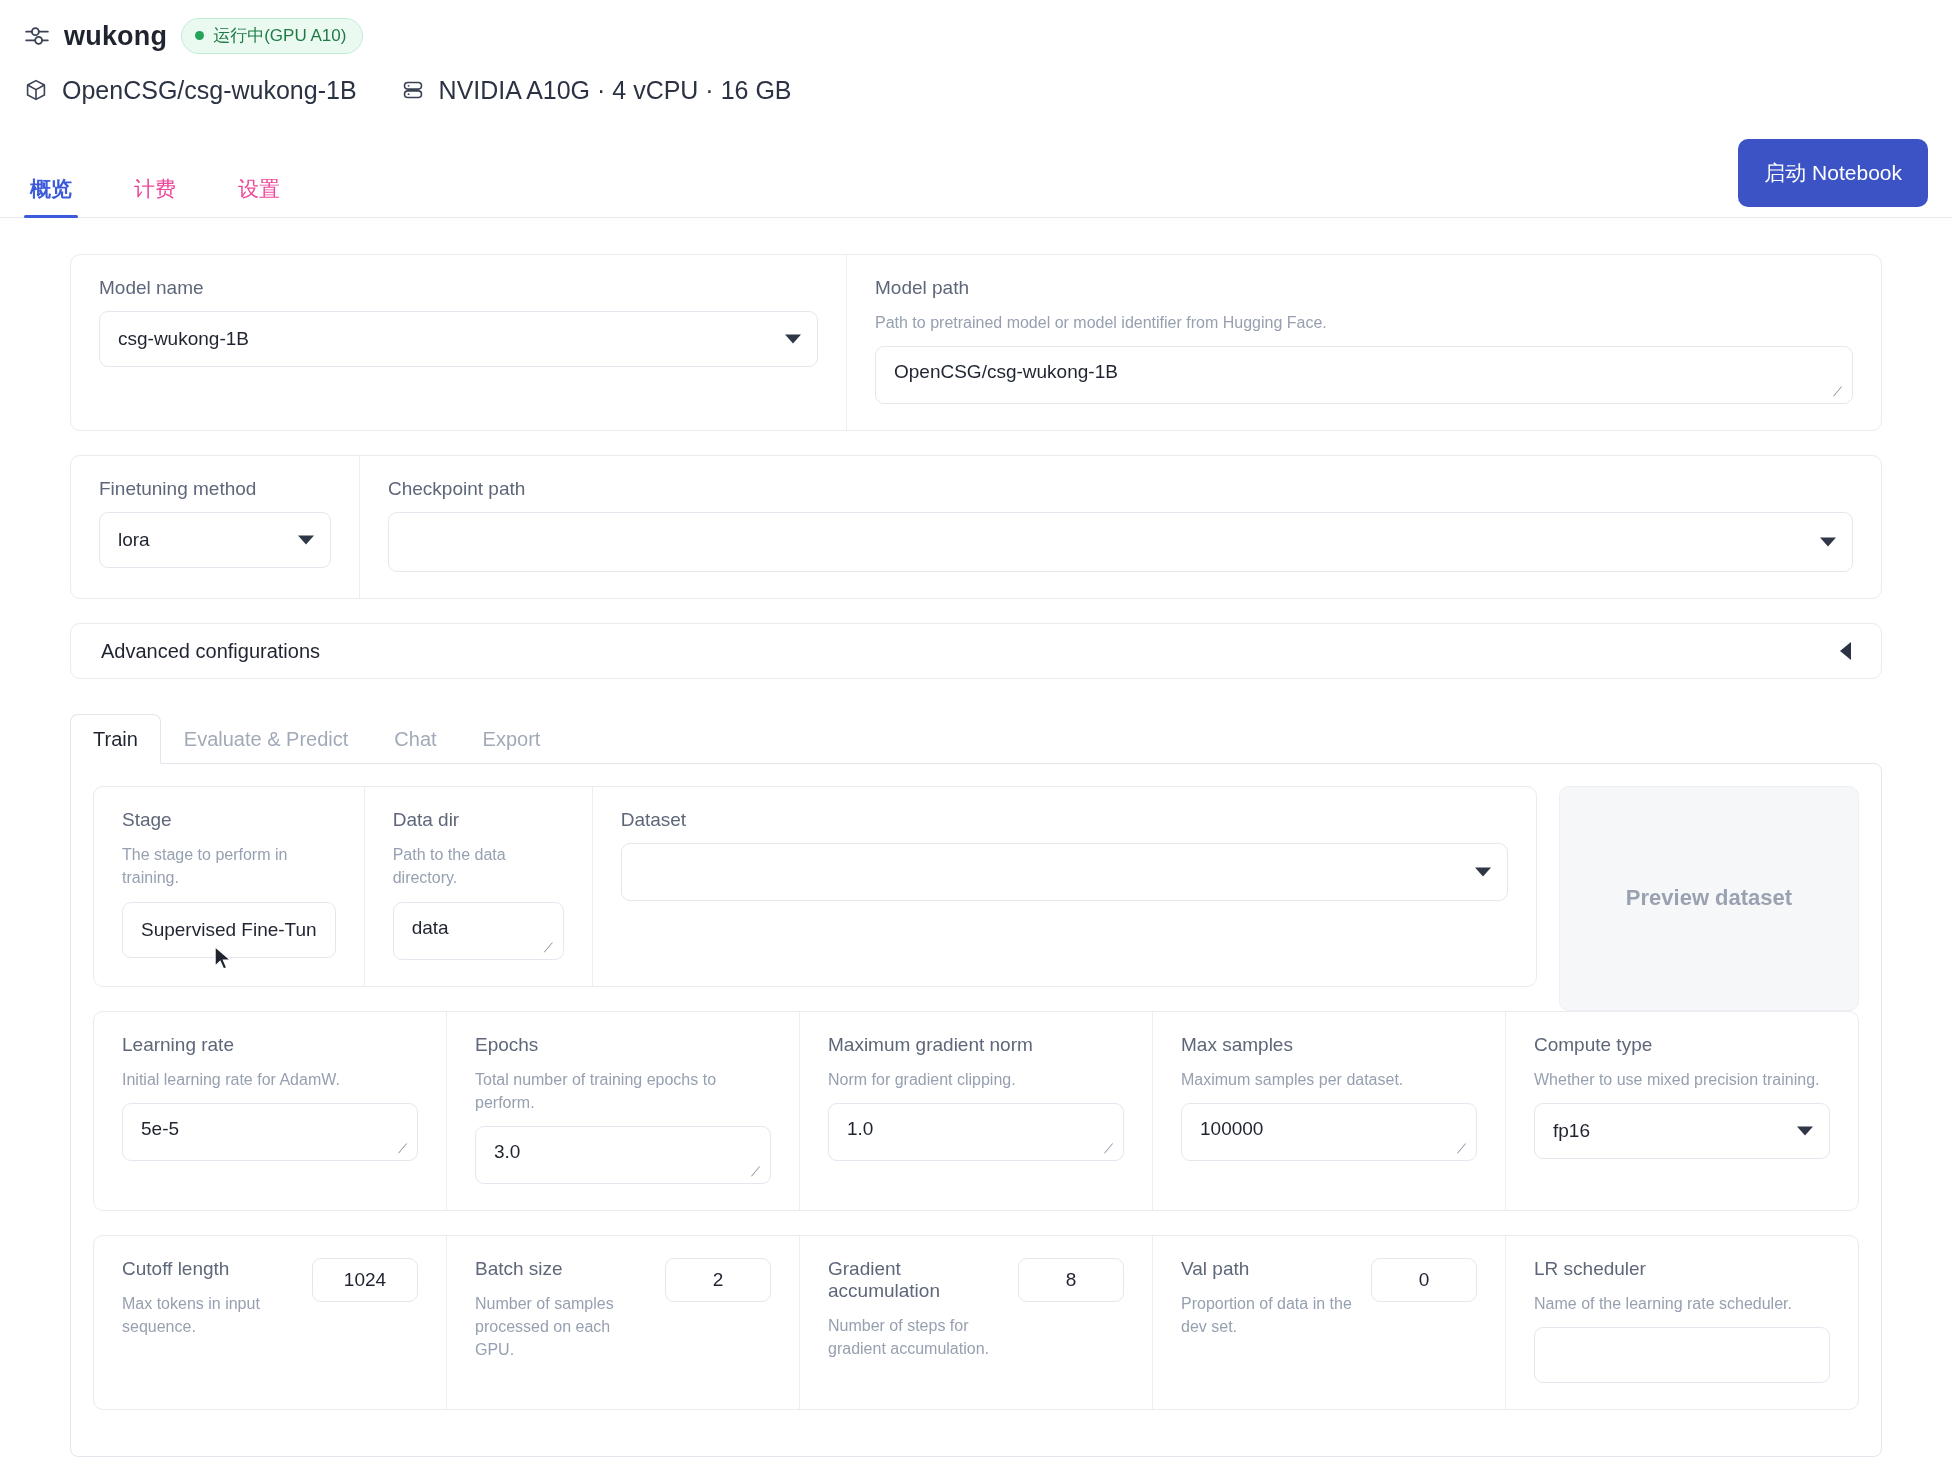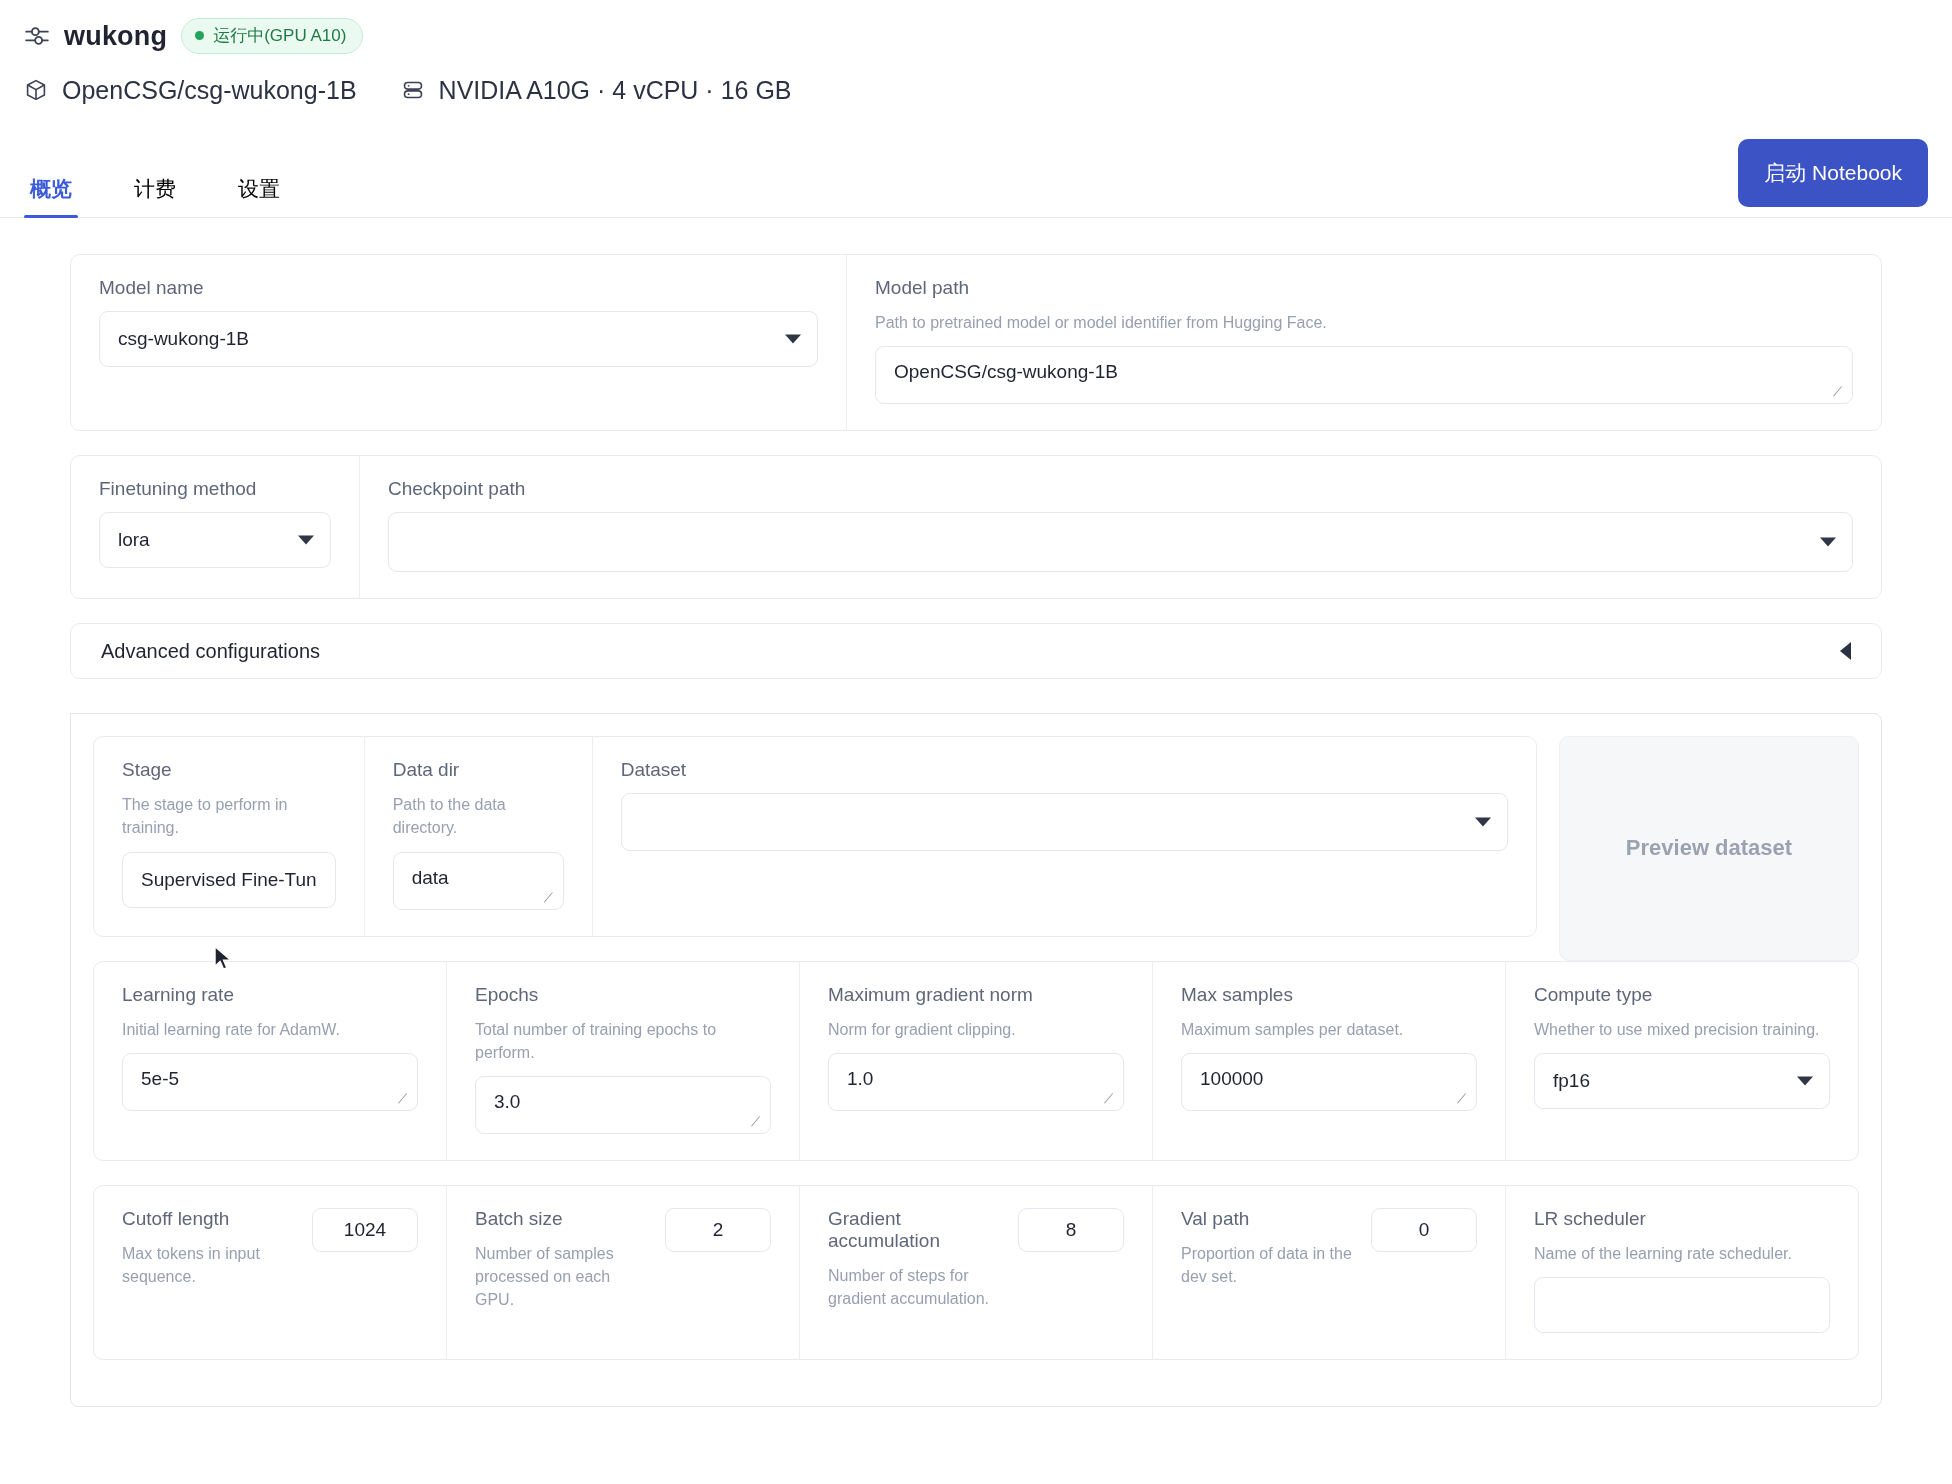--- a/index.html
+++ b/index.html
@@ -34,21 +34,21 @@
   
   .tabbar {
     margin-top:44px;
     border-bottom:1px solid #e7e9ee;
     display:flex; align-items:flex-end;
     padding:0 24px;
     position:relative;
     height:58px;
   }
   .tab {
-    font-size:21px; color:#000000;
+    font-size:21px; color:#ec4899;
     padding:0 6px 14px 6px;
     margin-right:50px;
     cursor:pointer;
     position:relative;
   }
   .tab.active { color:#3b5bdb; font-weight:600; }
   .tab.active:after {
     content:""; position:absolute; left:0; right:0; bottom:-1px;
     height:3px; background:#3b5bdb; border-radius:2px;
   }
@@ -255,20 +255,26 @@
         <span class="caret"></span>
       </div>
     </div>
   </div>
 
   <div class="adv">
     <span>Advanced configurations</span>
     <span class="tri-left"></span>
   </div>
 
+  <div class="inner-tabs">
+    <div class="itab active">Train</div>
+    <div class="itab">Evaluate &amp; Predict</div>
+    <div class="itab">Chat</div>
+    <div class="itab">Export</div>
+  </div>
 
   <div class="tab-body">
 
     <div class="row">
       <div class="subpanel" style="flex:1">
         <div class="cell" style="flex:0 0 228px">
           <div class="f-label">Stage</div>
           <div class="f-hint">The stage to perform in training.</div>
           <div class="ctl sel ellip">
             <span>Supervised Fine-Tun</span>

